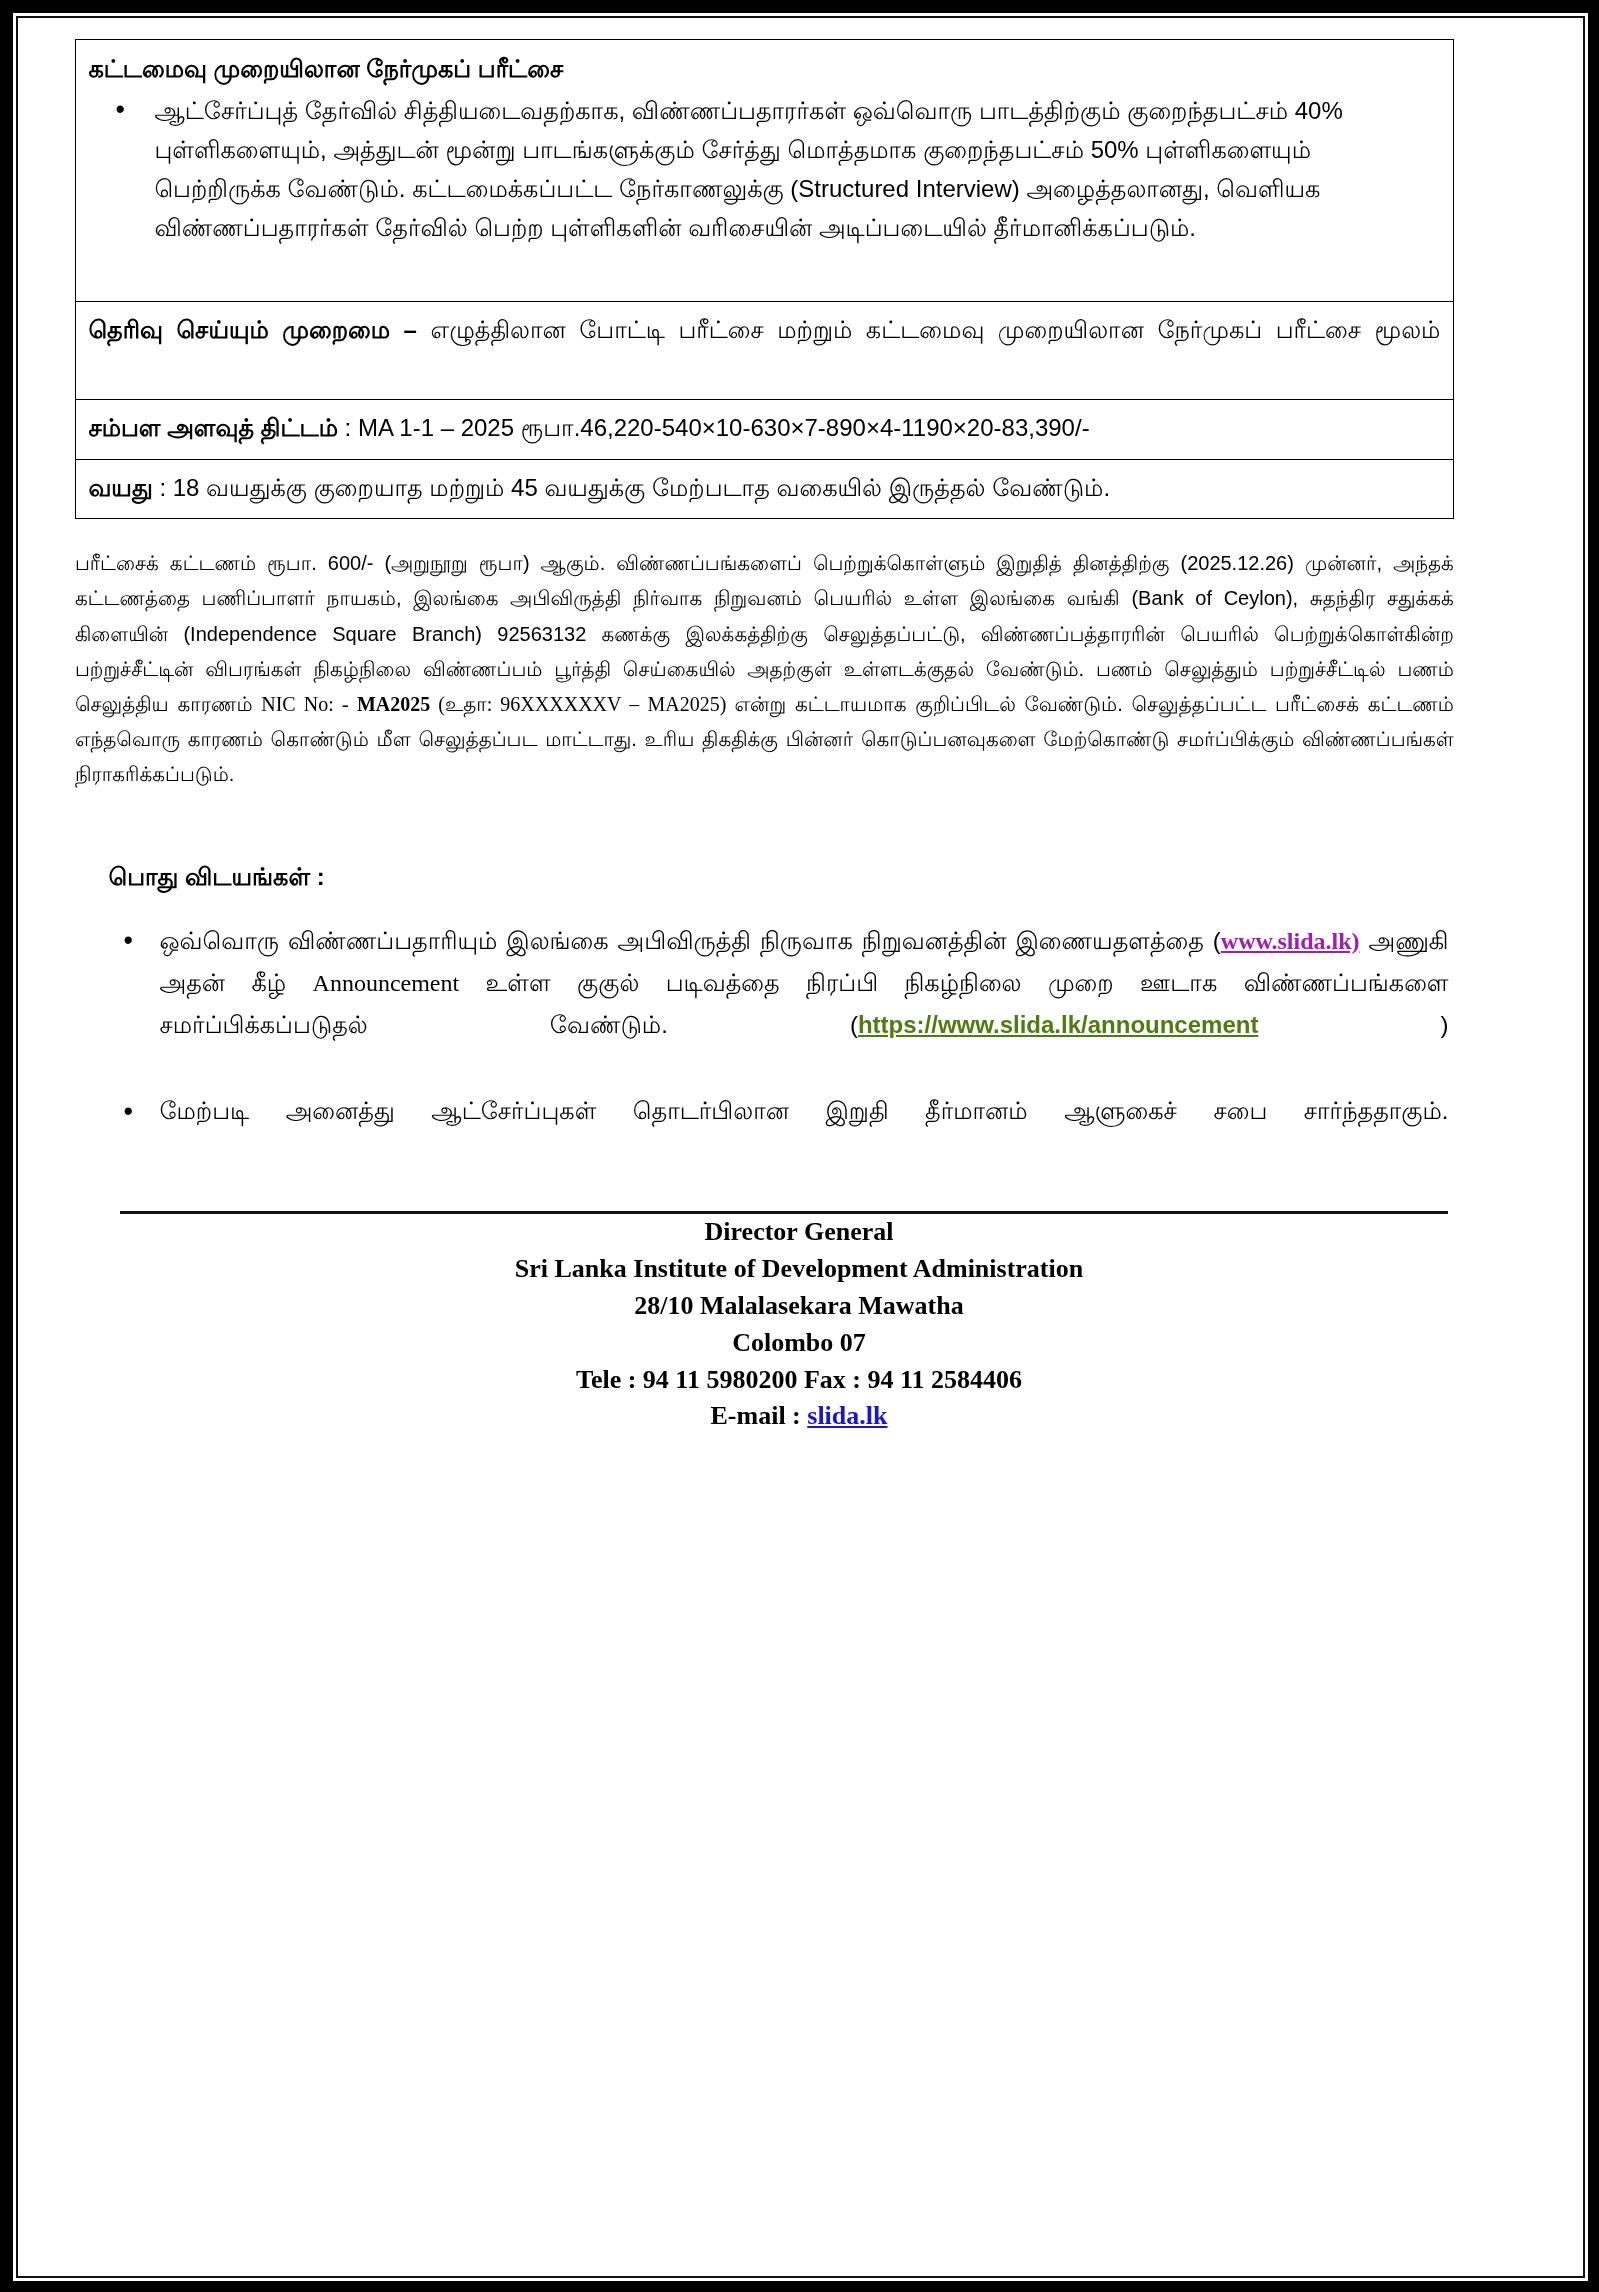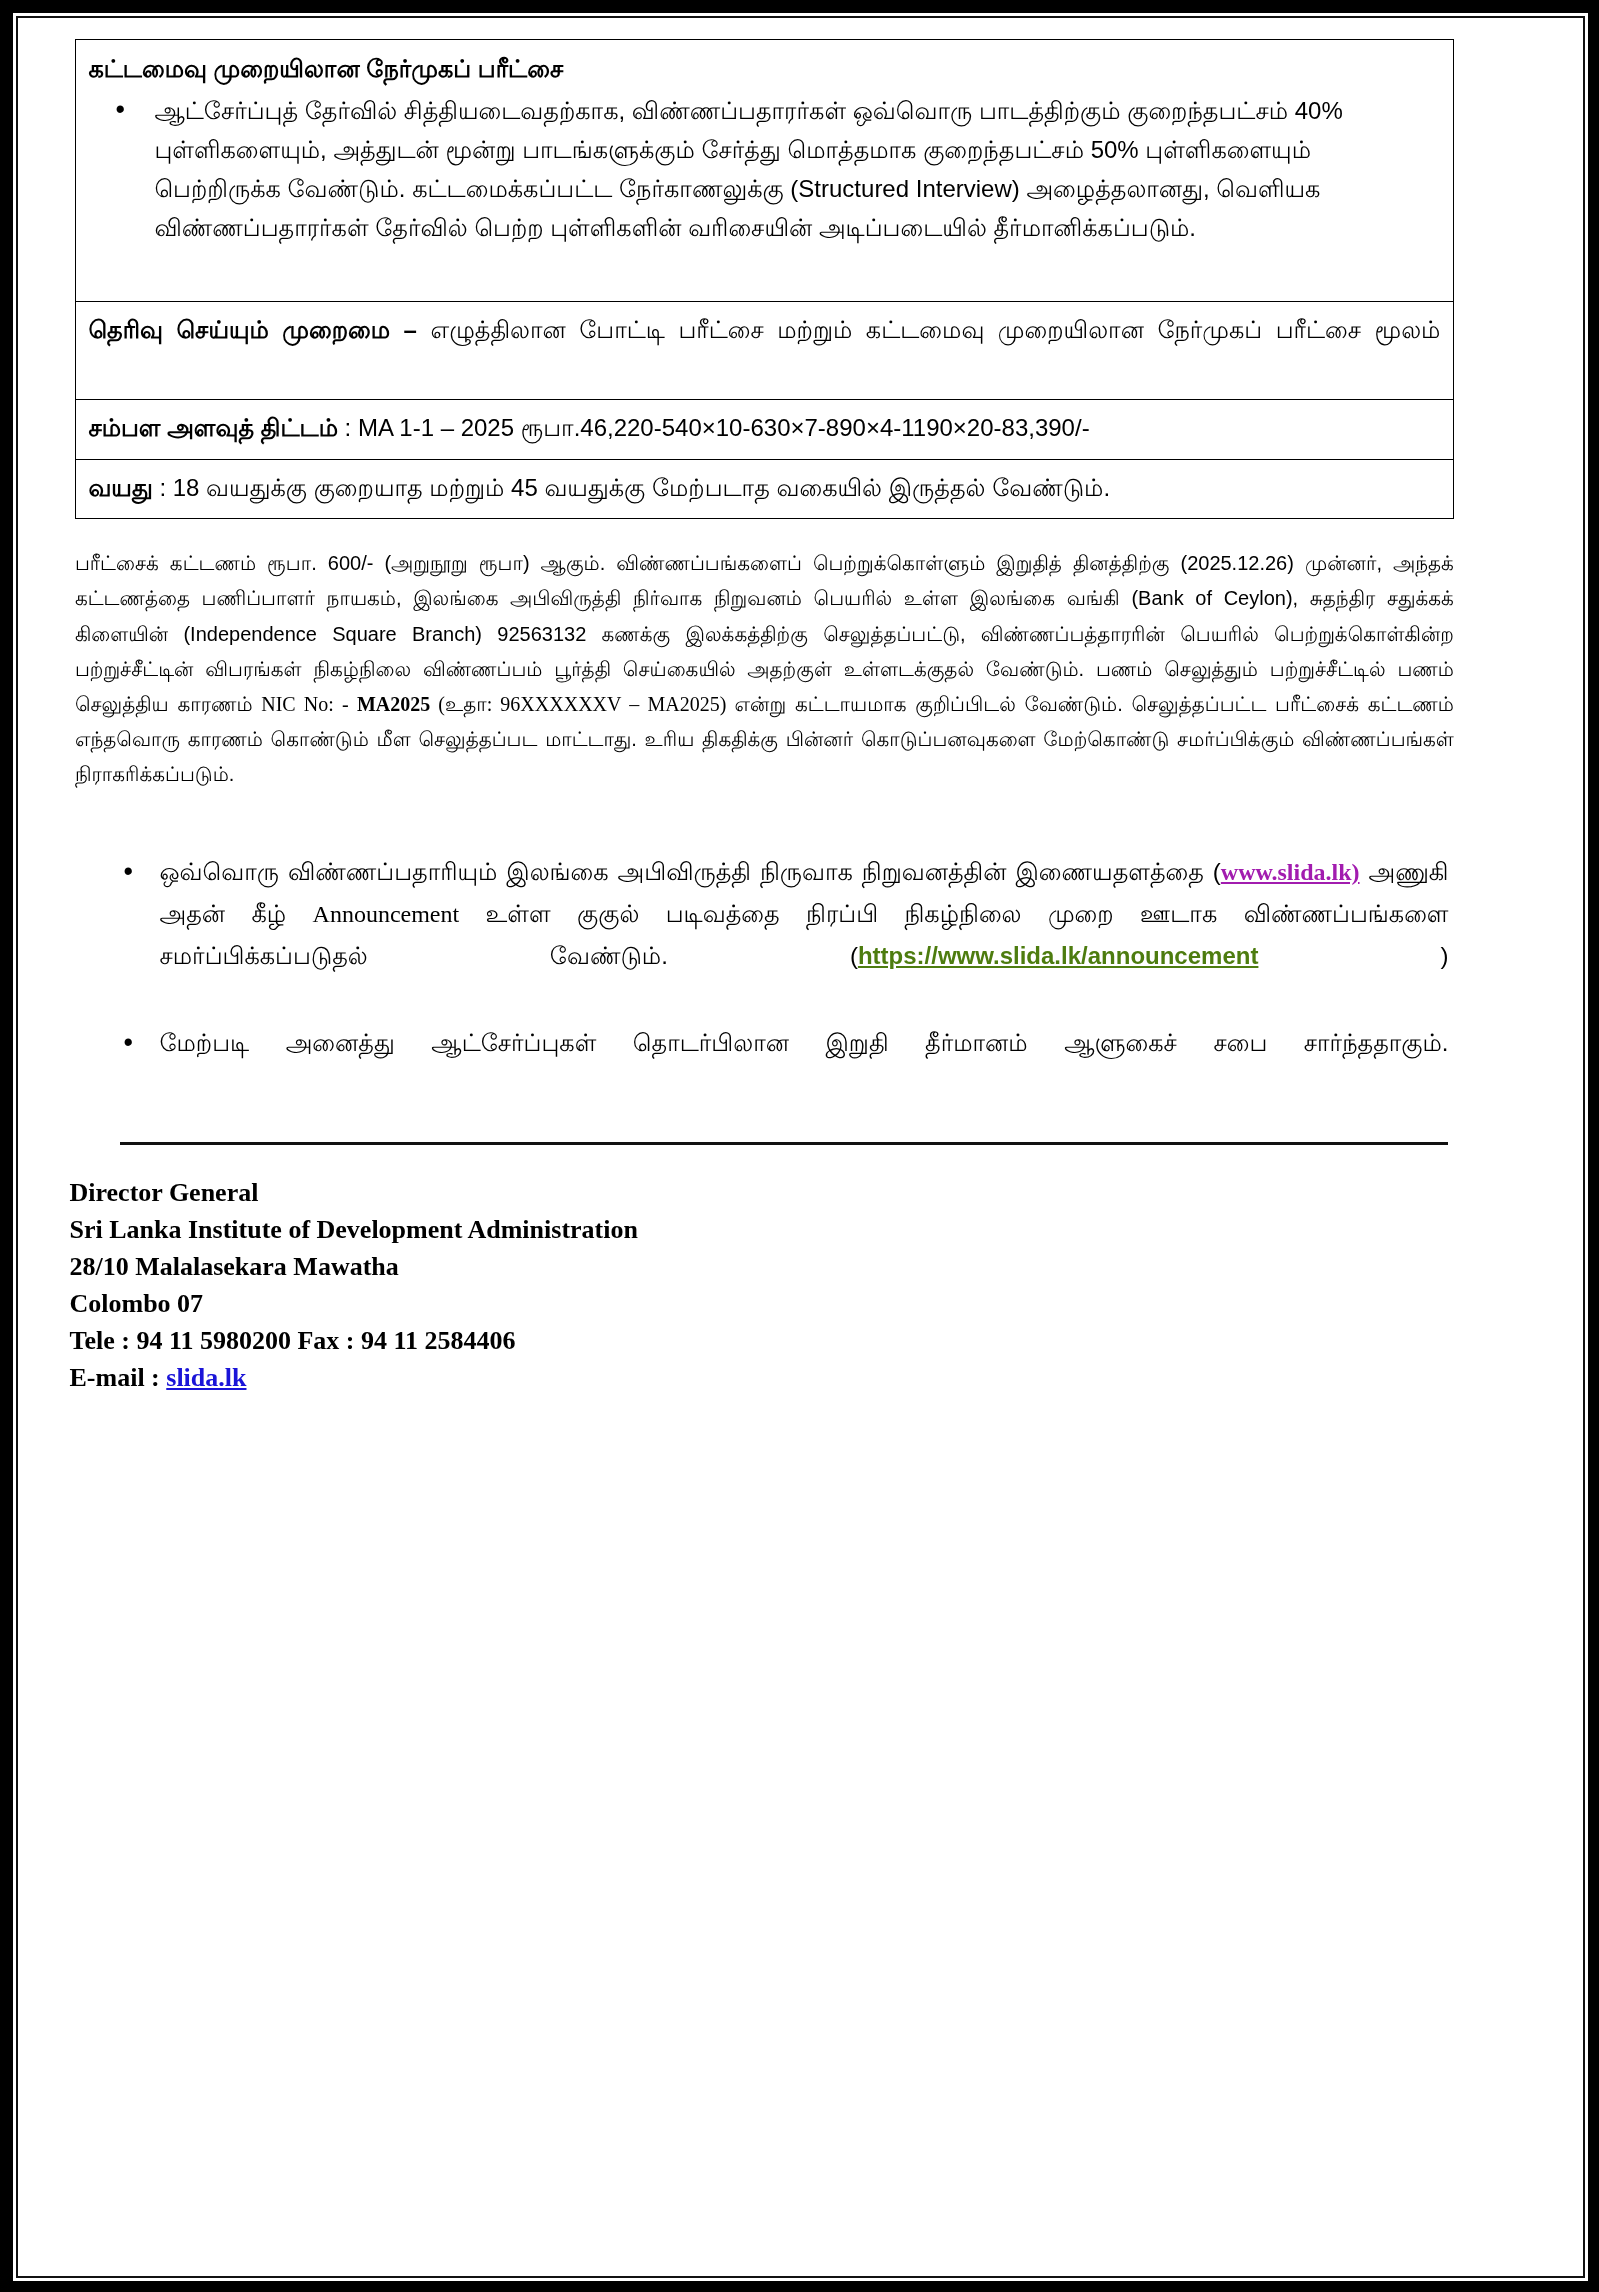--- a/index.html
+++ b/index.html
@@ -178,22 +178,21 @@
   }
 
   hr.footer-sep {
     border: none;
     border-top: 3.6px solid #111;
     margin: 36px 81px 0 50px;
     width: auto;
   }
 
   .footer {
-    margin-top: 30px;
-    text-align: left;
+    text-align: center;
     font-family: "Liberation Serif", serif;
     font-weight: bold;
     font-size: 26px;
     line-height: 1.42;
     color: #000;
   }
   .footer div { white-space: nowrap; }
   .footer .mail-link {
     color: #1a14d8;
     text-decoration: underline;
@@ -236,20 +235,21 @@
             <tr>
               <td>
                 <div class="ta row-text"><span class="bold">வயது</span><span>   : 18 வயதுக்கு  குறையாத மற்றும் 45 வயதுக்கு மேற்படாத வகையில் இருத்தல் வேண்டும்.</span></div>
               </td>
             </tr>
           </tbody>
         </table>
 
         <div class="ta body-para"><span>பரீட்சைக் கட்டணம் ரூபா. 600/- (அறுநூறு ரூபா) ஆகும். விண்ணப்பங்களைப் பெற்றுக்கொள்ளும் இறுதித் தினத்திற்கு (2025.12.26) முன்னர், அந்தக் கட்டணத்தை பணிப்பாளர் நாயகம், இலங்கை அபிவிருத்தி நிர்வாக நிறுவனம் பெயரில் உள்ள இலங்கை வங்கி (Bank of Ceylon), சுதந்திர சதுக்கக் கிளையின் (Independence Square Branch) 92563132 கணக்கு இலக்கத்திற்கு செலுத்தப்பட்டு, விண்ணப்பத்தாரரின் பெயரில் பெற்றுக்கொள்கின்ற பற்றுச்சீட்டின் விபரங்கள் நிகழ்நிலை விண்ணப்பம் பூர்த்தி செய்கையில் அதற்குள் உள்ளடக்குதல் வேண்டும். பணம் செலுத்தும் பற்றுச்சீட்டில் பணம் செலுத்திய காரணம் </span><span class="en-serif">NIC No: - </span><span class="en-serif bold">MA2025</span><span class="en-serif"> (உதா: 96XXXXXXV – MA2025) </span><span>என்று கட்டாயமாக குறிப்பிடல் வேண்டும். செலுத்தப்பட்ட பரீட்சைக் கட்டணம் எந்தவொரு காரணம் கொண்டும் மீள செலுத்தப்பட மாட்டாது.  உரிய திகதிக்கு  பின்னர் கொடுப்பனவுகளை மேற்கொண்டு சமர்ப்பிக்கும்  விண்ணப்பங்கள் நிராகரிக்கப்படும்.</span></div>
 
+        <div class="ta section-title">பொது விடயங்கள் :</div>
 
         <ul class="general-list">
           <li>
             <span class="just-inner"><span>ஒவ்வொரு விண்ணப்பதாரியும் இலங்கை  அபிவிருத்தி நிருவாக நிறுவனத்தின் இணையதளத்தை (</span><a href="#" class="link-serif">www.slida.lk)</a><span> அணுகி அதன் கீழ் </span><span class="en-serif">Announcement</span><span>  உள்ள குகுல் படிவத்தை நிரப்பி நிகழ்நிலை முறை ஊடாக விண்ணப்பங்களை சமர்ப்பிக்கப்படுதல் வேண்டும். (</span><a href="#" class="doclink">https://www.slida.lk/announcement</a><span> )</span></span>
           </li>
           <li>
             <span class="just-inner">மேற்படி அனைத்து ஆட்சேர்ப்புகள் தொடர்பிலான இறுதி தீர்மானம் ஆளுகைச் சபை சார்ந்ததாகும்.</span>
           </li>
         </ul>
 

